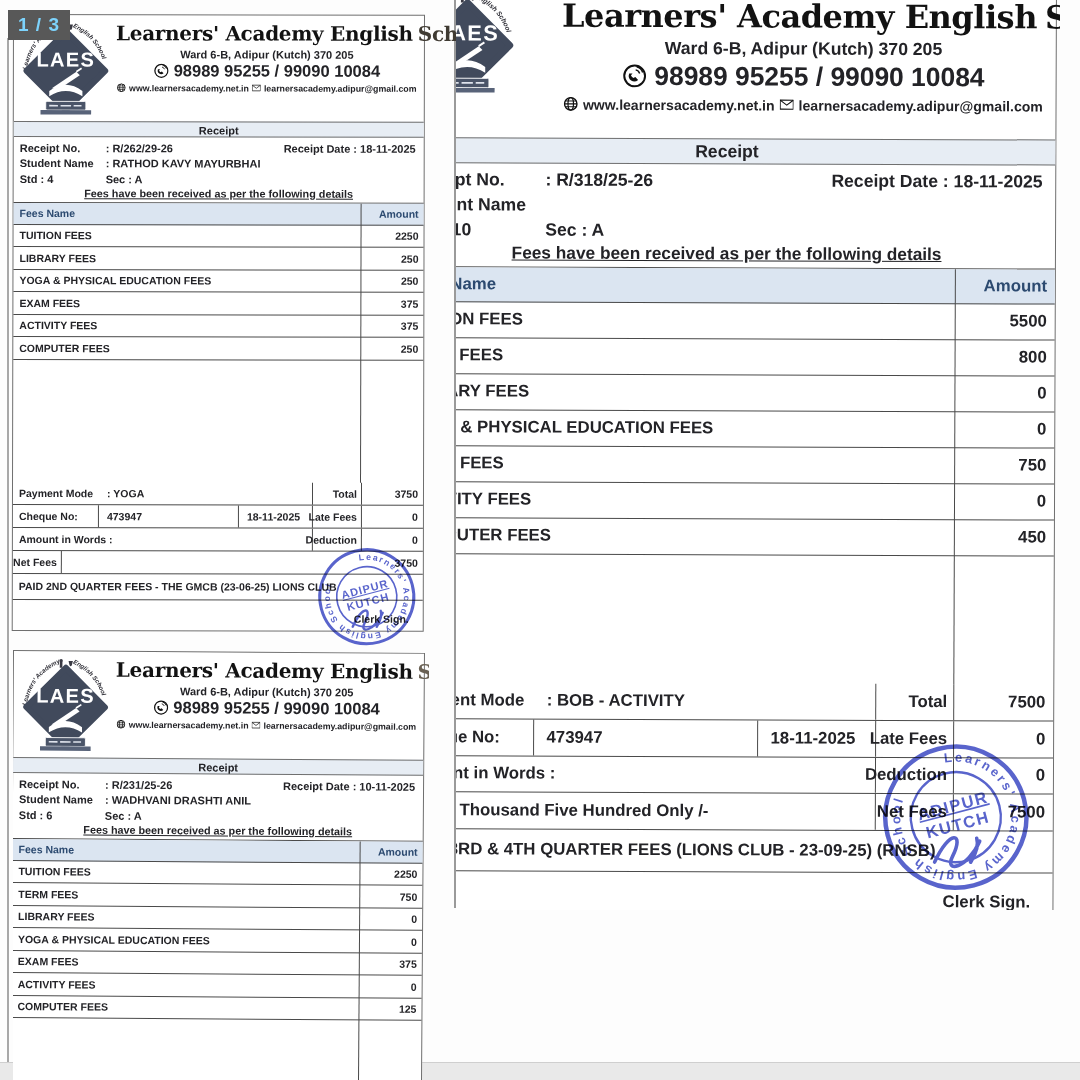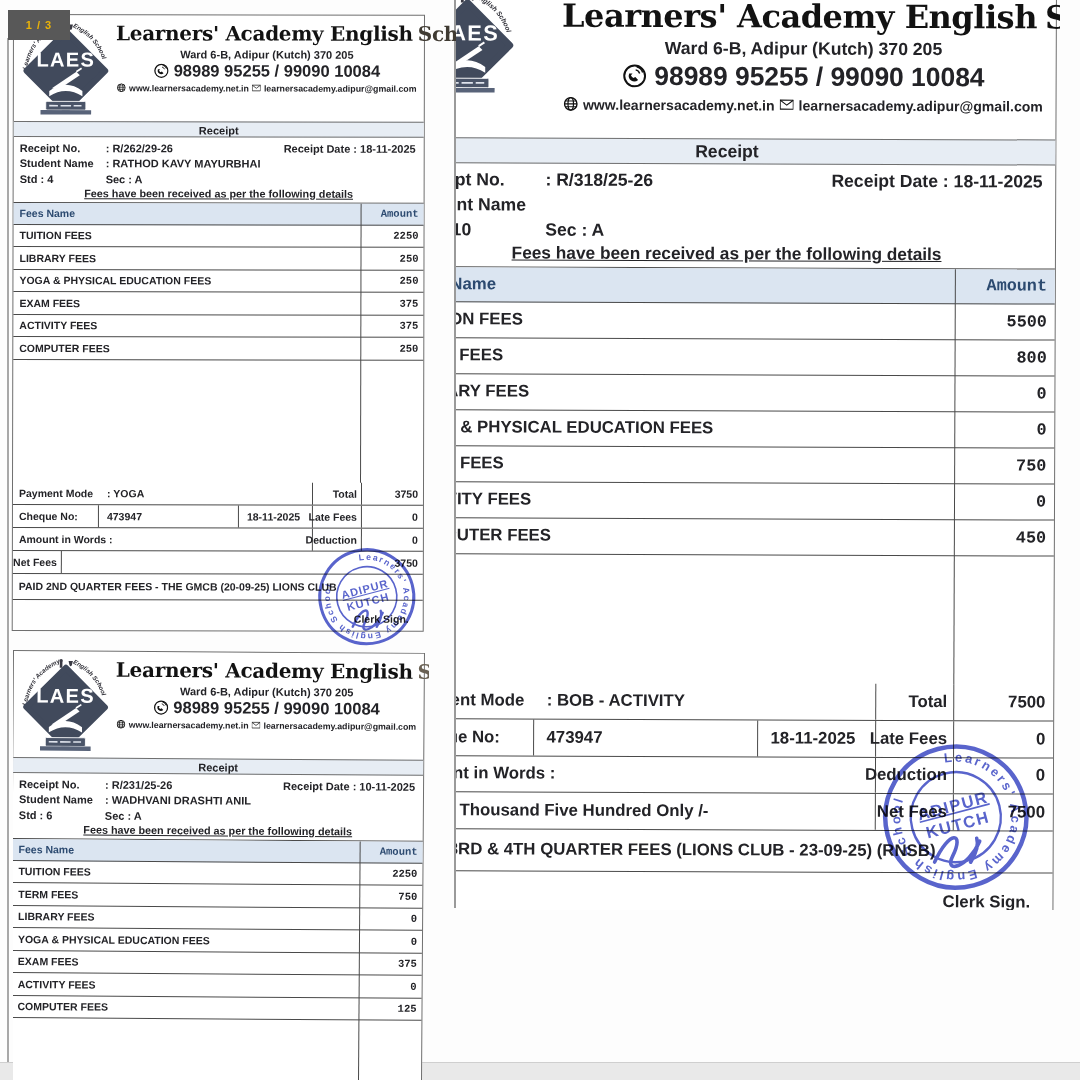--- a/index.html
+++ b/index.html
@@ -1,21 +1,21 @@
 <!DOCTYPE html>
 <html><head>
 <meta charset="utf-8">
 <style>
   html,body{margin:0;padding:0;width:1080px;height:1080px;overflow:hidden;background:#fdfdfd;
             font-family:"Liberation Sans",sans-serif;}
   *{box-sizing:border-box;}
 
   
   .badge{position:absolute;left:8px;top:10px;width:62px;height:30px;background:#585858;
-         color:#eab308;font-weight:bold;font-size:11px;display:flex;align-items:center;justify-content:center;
+         color:#7dd3fc;font-weight:bold;font-size:19px;display:flex;align-items:center;justify-content:center;
          letter-spacing:1px;z-index:50;}
   .scan-edge{position:absolute;background:#a8a8a8;}
   .bottom-strip{position:absolute;left:0;top:1062px;width:1080px;height:18px;background:#e9e9e9;border-top:1px solid #cfcfcf;}
 
   
   .receipt{position:absolute;--s:1;}
   .r-inner{position:relative;width:calc(412px*var(--s));background:#fff;border:1px solid #6f6f6f;
            color:#232327;transform-origin:top left;}
   .r262 .r-inner{transform:rotate(.12deg);}
   .r231 .r-inner{transform:rotate(.4deg);}
@@ -51,21 +51,21 @@
   .i-date{margin-left:auto;padding-right:calc(2px*var(--s));}
   .r-note{height:calc(15px*var(--s));text-align:center;font-weight:bold;font-size:calc(10.8px*var(--s));}
   .r-note span{text-decoration:underline;}
 
   .fee-table{position:relative;border-top:1px solid #4a4a4a;}
   .amt-line{position:absolute;top:0;bottom:0;right:calc(62px*var(--s));width:1px;background:#4a4a4a;}
   .f-row{display:flex;height:calc(22.5px*var(--s));border-bottom:1px solid #4a4a4a;align-items:center;
          font-weight:bold;font-size:calc(10.5px*var(--s));}
   .f-head{height:calc(22px*var(--s));background:#dbe5f1;color:#2c4a70;}
   .f-name{flex:1;padding-left:calc(6px*var(--s));}
-  .f-amt{width:calc(62px*var(--s));text-align:right;padding-right:calc(5px*var(--s));font-family:Liberation Mono, monospace;}
+  .f-amt{width:calc(62px*var(--s));text-align:right;padding-right:calc(5px*var(--s));}
   .fee-gap{border:none;}
 
   .pay{font-weight:bold;font-size:calc(10.5px*var(--s));}
   .p-row{display:flex;height:calc(23px*var(--s));border-bottom:1px solid #4a4a4a;align-items:stretch;white-space:nowrap;}
   .p-wide{width:calc(300px*var(--s));border-right:1px solid #4a4a4a;display:flex;align-items:center;
           padding-left:calc(6px*var(--s));overflow:visible;}
   .p-pm{margin-left:calc(14px*var(--s));}
   .p-c1{width:calc(86px*var(--s));border-right:1px solid #4a4a4a;display:flex;align-items:center;padding-left:calc(6px*var(--s));}
   .p-c2{width:calc(140px*var(--s));border-right:1px solid #4a4a4a;display:flex;align-items:center;padding-left:calc(8px*var(--s));}
   .p-c3{width:calc(74px*var(--s));border-right:1px solid #4a4a4a;display:flex;align-items:center;padding-left:calc(8px*var(--s));}
@@ -243,21 +243,21 @@
         </div>
       <div class="p-row">
           <span class="p-wide">Amount in Words :</span>
           <span class="p-tlab">Deduction</span>
           <span class="p-tval">0</span>
         </div>
       <div class="p-row">
           <span class="p-tlab">Net Fees</span>
           <span class="p-tval">3750</span>
         </div>
-      <div class="p-remark">PAID 2ND QUARTER FEES - THE GMCB (20-09-25) LIONS CLUB</div>
+      <div class="p-remark">PAID 2ND QUARTER FEES - THE GMCB (23-06-25) LIONS CLUB</div>
     </div>
     <div class="clerk">Clerk Sign.</div>
     <svg class="stamp" style="left:302px;top:529px;width:104px;height:104px;">
         <use href="#stamp-svg"></use>
       </svg>
   </div>
 </div>
 
 <div class="receipt r318" style="left:456px;top:0;width:604px;height:910px;--s:1.6;">
   <div class="r-inner">

